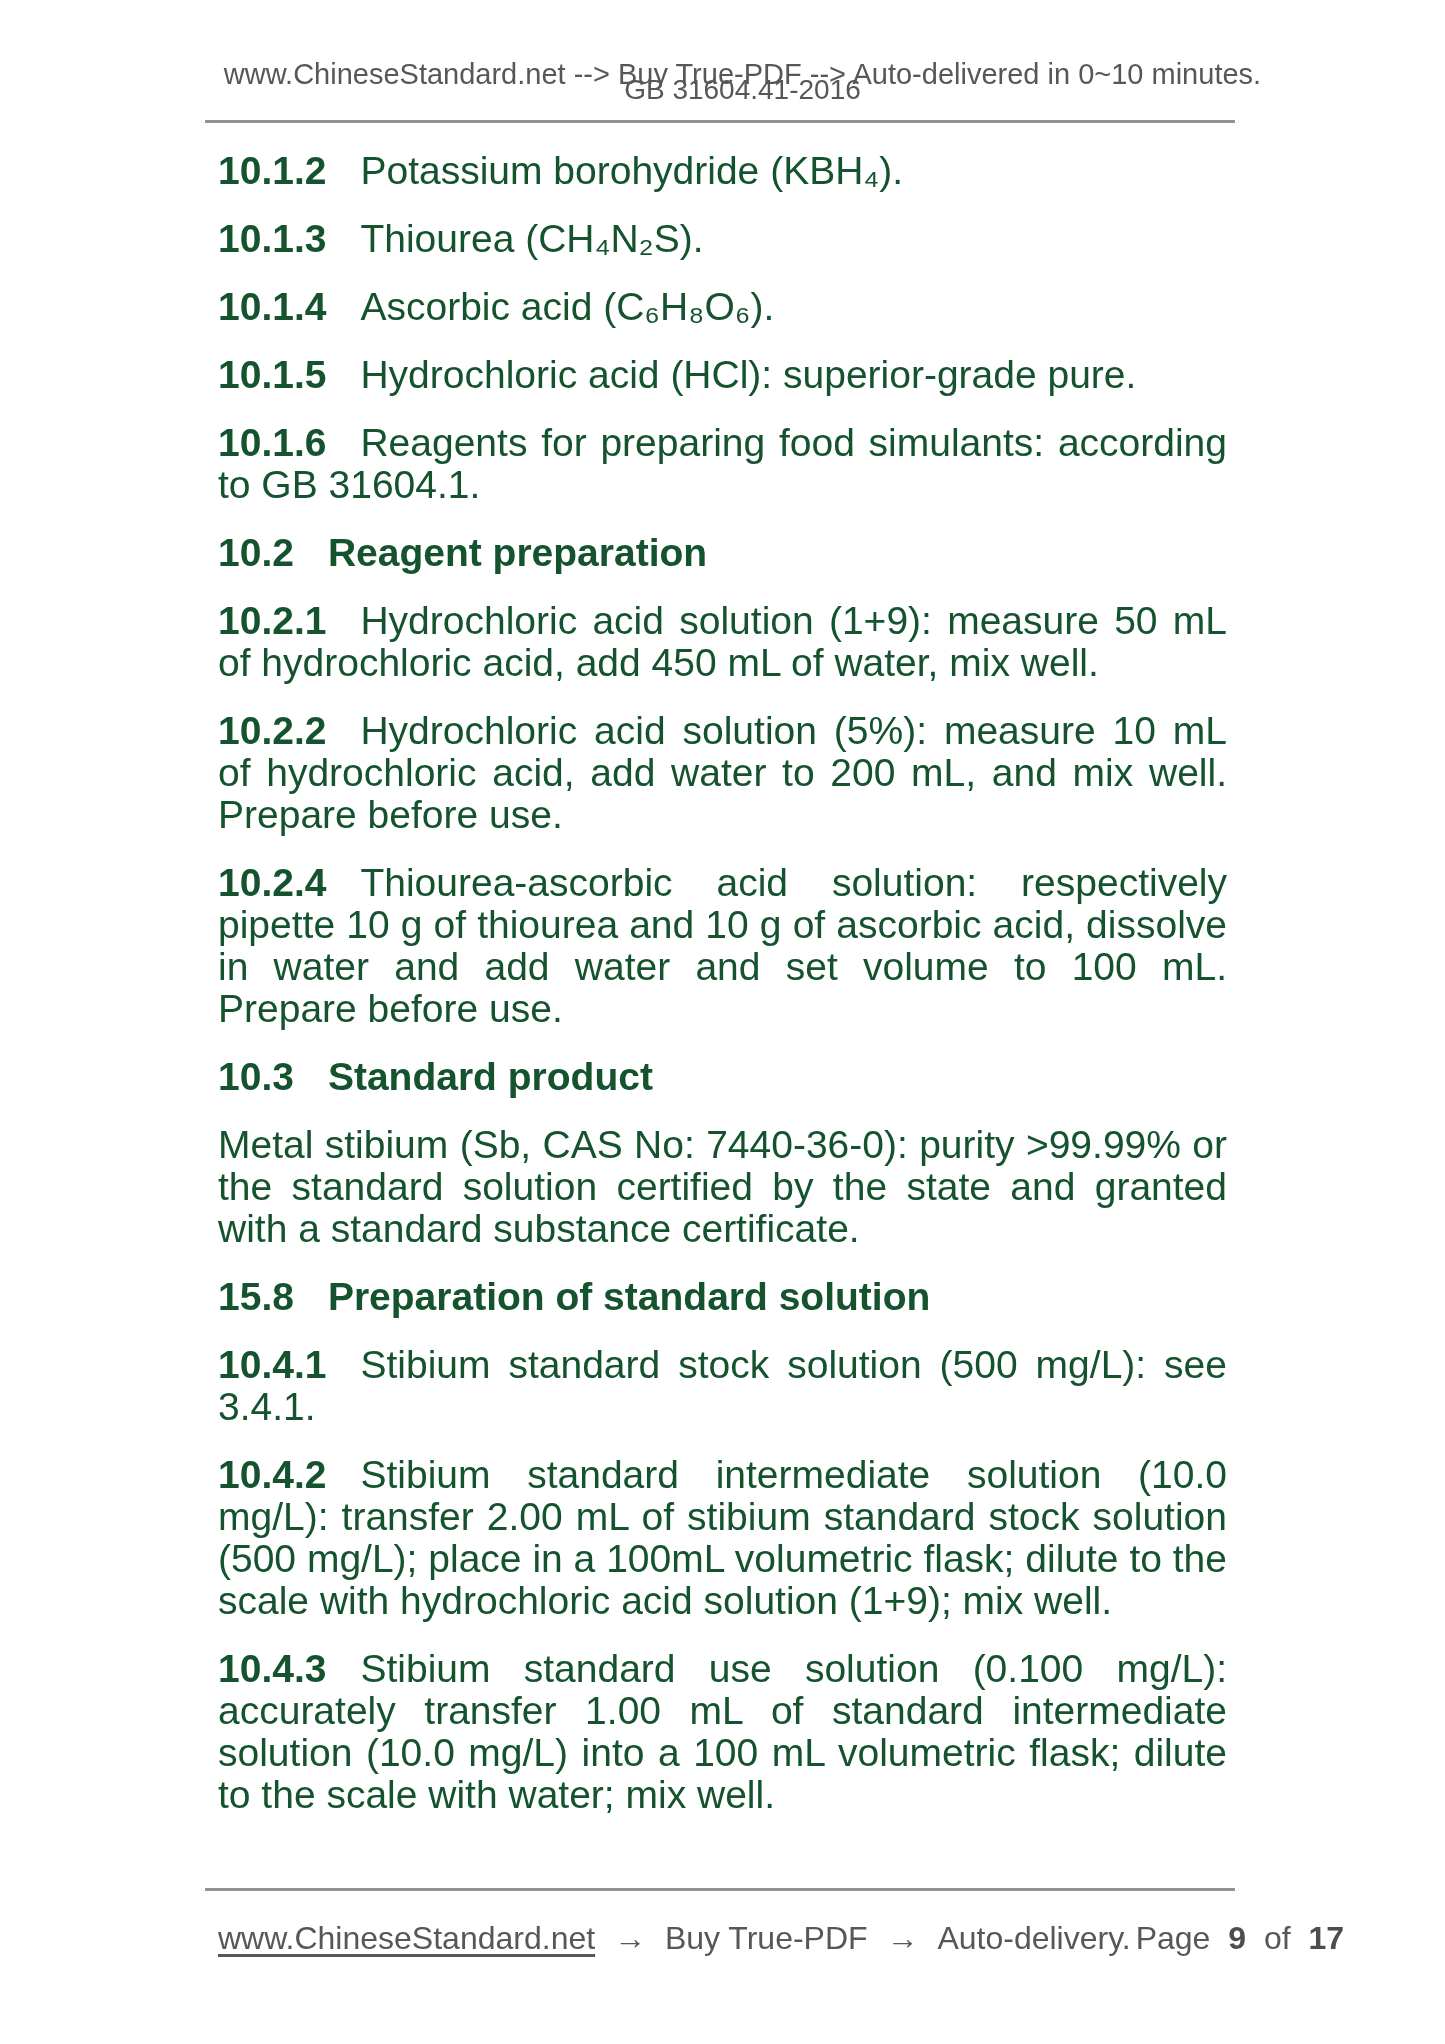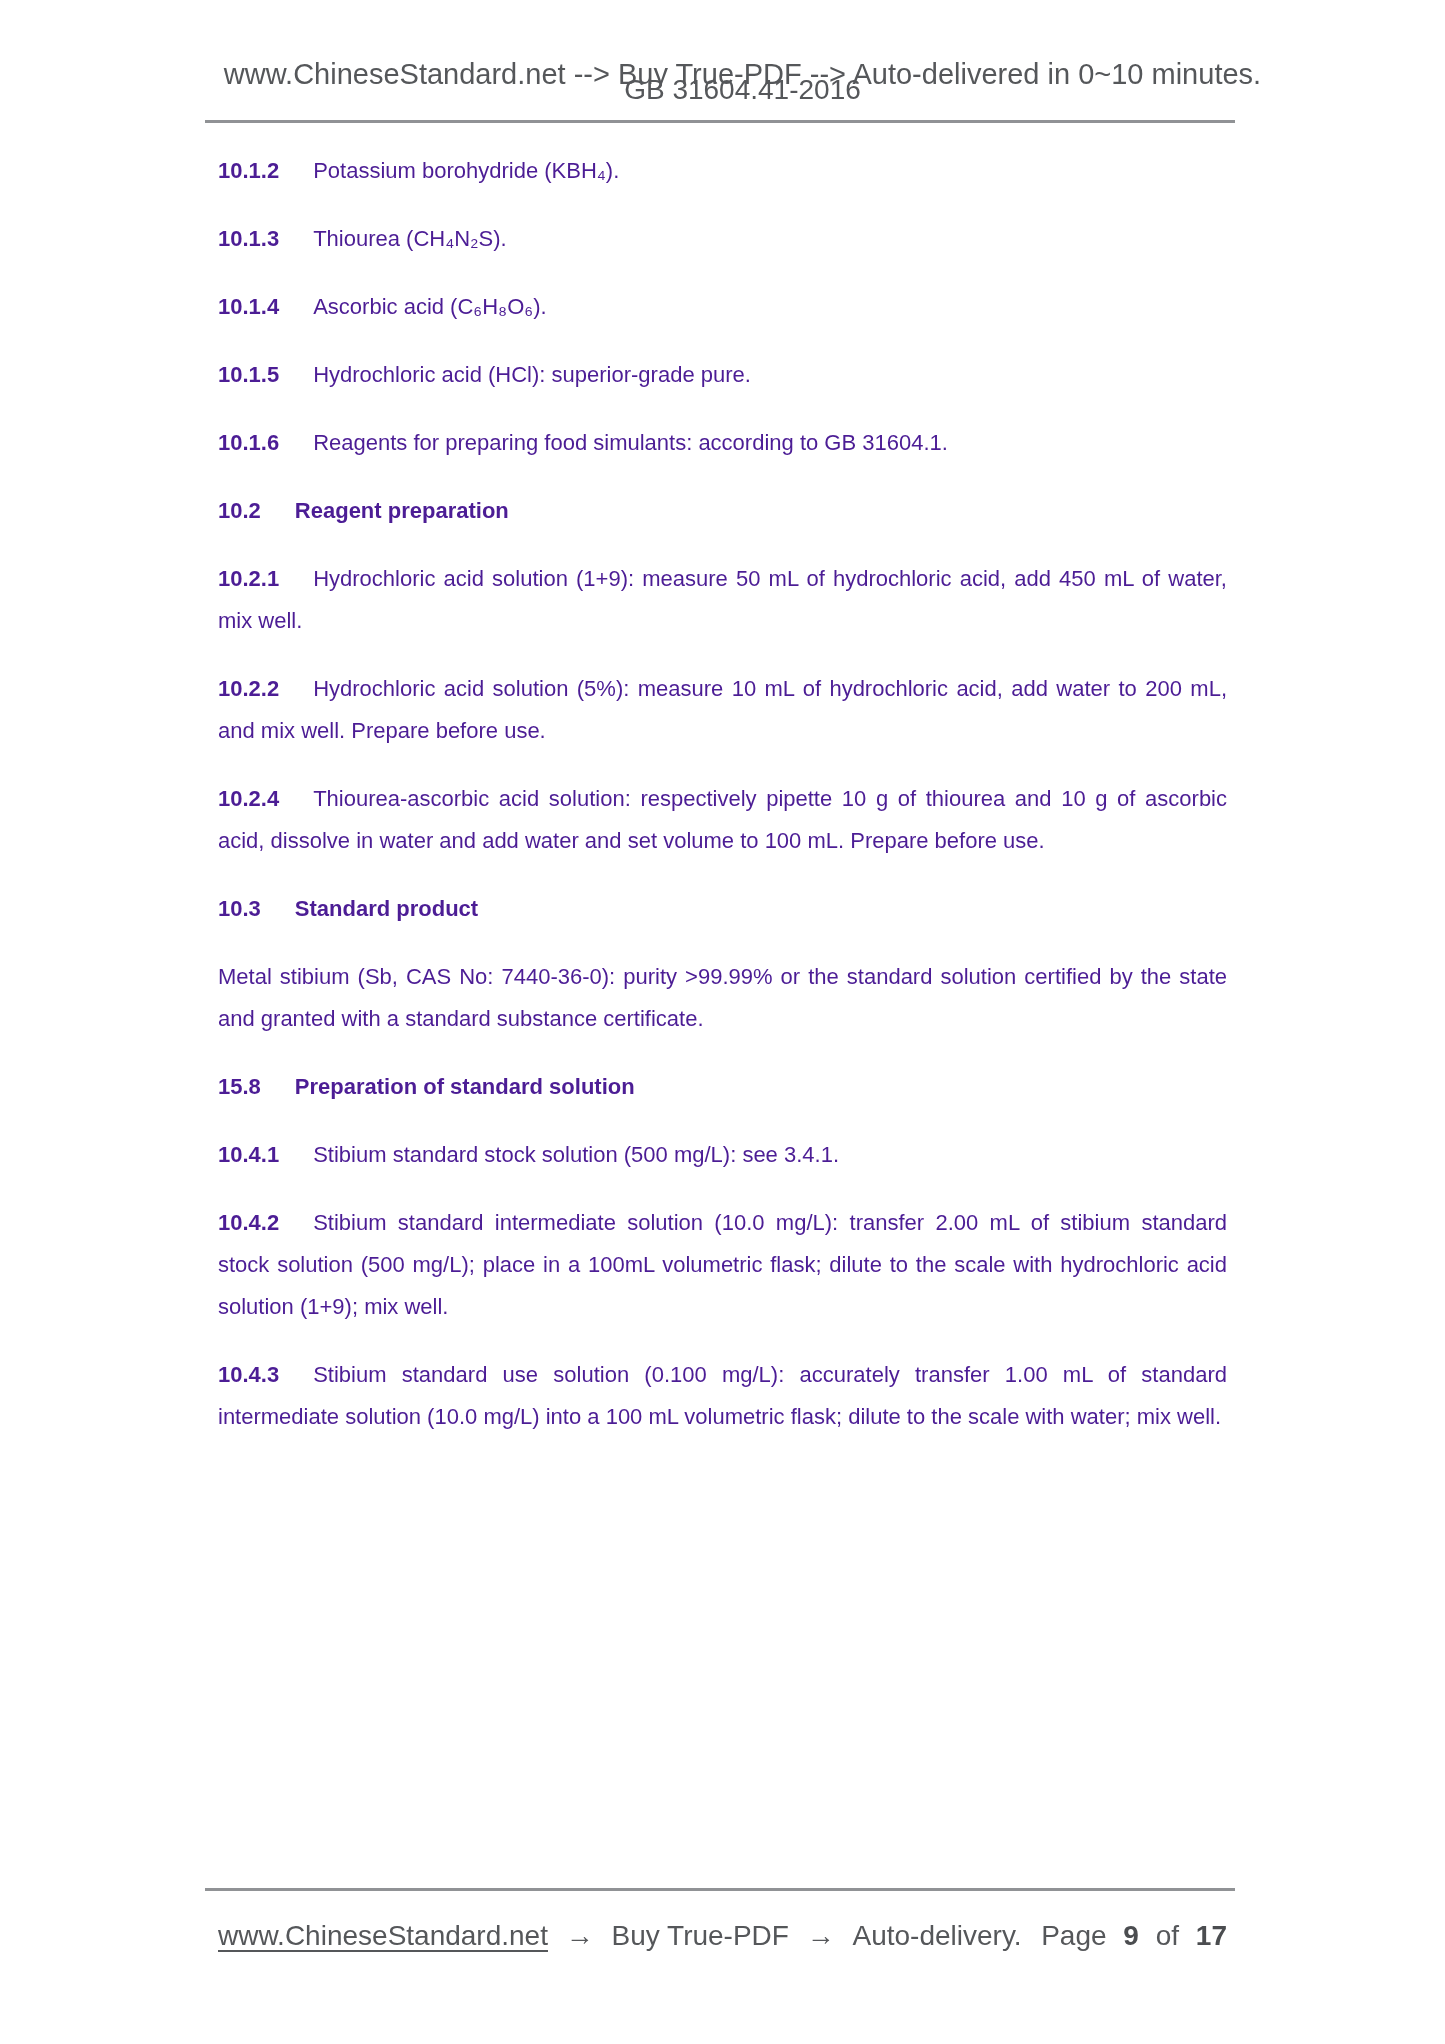--- a/index.html
+++ b/index.html
@@ -39,44 +39,44 @@
   }
   .header-rule { top: 120px; }
   .footer-rule { top: 1888px; }
 
   
   .content {
     position: absolute;
     top: 150px;
     left: 218px;
     width: 1009px;
-    font-size: 22px;
+    font-size: 39px;
     line-height: 42px;
-    color: #4c1d95;
+    color: #14532d;
   }
   .block {
     margin: 0 0 26px 0;
     text-align: justify;
   }
   .block .num {
     font-weight: 700;
     margin-right: 34px;
   }
   .block.heading { font-weight: 700; }
 
   
   .footer-row {
     position: absolute;
     top: 1920px;
     left: 218px;
     width: 1009px;
     display: flex;
     justify-content: space-between;
     align-items: baseline;
-    font-size: 28px;
+    font-size: 32px;
     color: #55575a;
   }
   .footer-left { white-space: nowrap; }
   .footer-left .seg { margin: 0 5px; }
   .footer-link {
     text-decoration: underline;
     text-underline-offset: 5px;
     cursor: pointer;
     margin-right: 5px;
   }

